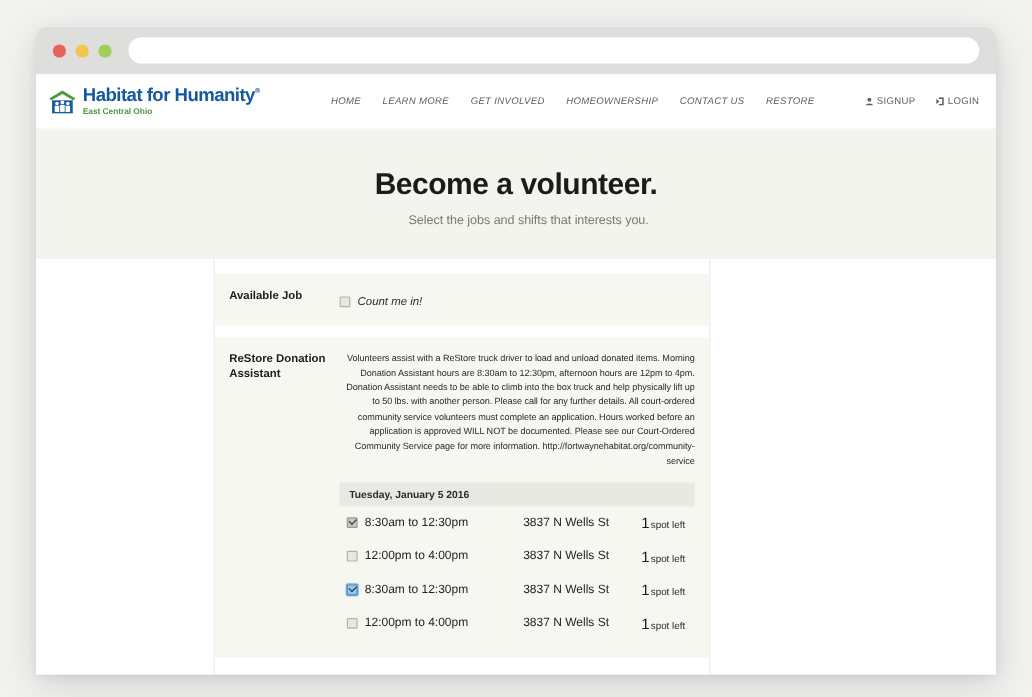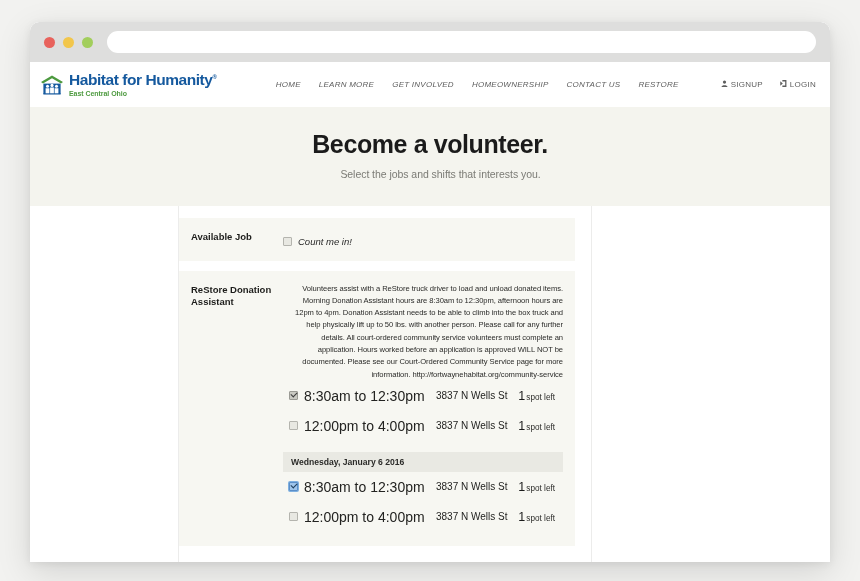--- a/index.html
+++ b/index.html
@@ -123,39 +123,41 @@
     display: flex;
     align-items: center;
     gap: 16px;
   }
   .auth-link {
     font-size: 8px;
     color: #5e5e5e;
     text-transform: uppercase;
     letter-spacing: 0.25px;
     display: flex;
+    align-items: center;
     gap: 3px;
     white-space: nowrap;
     text-decoration: none;
     cursor: pointer;
   }
   .auth-link svg { display: block; }
 
   
   .hero {
     background: #f4f4ee;
     padding: 24px 0 26px;
     text-align: center;
   }
   .hero-title {
     font-size: 25px;
     font-weight: bold;
     color: #1b1b1b;
     letter-spacing: -0.4px;
     line-height: 1.1;
+    margin-top: 10px;
   }
   .hero-sub {
     margin-top: 9px;
     font-size: 10.5px;
     color: #7b7b75;
     letter-spacing: -0.05px;
     padding-left: 21px;
   }
 
   
@@ -166,21 +168,21 @@
   }
 
   .content-col {
     position: absolute;
     left: 148px;
     top: 0;
     width: 414px;
     height: 100%;
     border-left: 1px solid #ececeb;
     border-right: 1px solid #ececeb;
-    padding: 12px 16px 0 0;
+    padding: 12px 0 0 0;
   }
 
   .panel {
     background: #f7f7f2;
     margin: 0 0 10px 0;
     padding: 12px 12px 14px 12px;
     display: flex;
     align-items: flex-start;
   }
 
@@ -265,21 +267,21 @@
     margin-top: 11px;
   }
 
   .shift-row {
     display: flex;
     align-items: center;
     padding: 7px 8px 7px 6px;
   }
   .shift-cb { margin-right: 6px; }
   .shift-time {
-    font-size: 14px;
+    font-size: 10px;
     color: #232321;
     width: 132px;
     flex-shrink: 0;
   }
   .shift-addr {
     font-size: 10px;
     color: #232321;
     flex: 1;
   }
   .shift-spots {
@@ -378,33 +380,33 @@
               <span class="count-label">Count me in!</span>
             </label>
           </div>
         </div>
 
         <div class="panel">
           <div class="panel-label">ReStore Donation Assistant</div>
           <div class="panel-main">
             <div class="desc">Volunteers assist with a ReStore truck driver to load and unload donated items. Morning Donation Assistant hours are 8:30am to 12:30pm, afternoon hours are 12pm to 4pm. Donation Assistant needs to be able to climb into the box truck and help physically lift up to 50 lbs. with another person. Please call for any further details. All court-ordered community service volunteers must complete an application. Hours worked before an application is approved WILL NOT be documented. Please see our Court-Ordered Community Service page for more information. http://fortwaynehabitat.org/community-service</div>
             <div id="days-container">
+                <div class="day-head">Tuesday, January 5 2016</div>
                 <label class="shift-row">
                   <span class="cb shift-cb checked"></span>
                   <span class="shift-time">8:30am to 12:30pm</span>
                   <span class="shift-addr">3837 N Wells St</span>
                   <span class="shift-spots"><span class="num">1</span><span>spot left</span></span>
                 </label>
                 <label class="shift-row">
                   <span class="cb shift-cb"></span>
                   <span class="shift-time">12:00pm to 4:00pm</span>
                   <span class="shift-addr">3837 N Wells St</span>
                   <span class="shift-spots"><span class="num">1</span><span>spot left</span></span>
                 </label>
-                <div class="day-head">Wednesday, January 6 2016</div>
                 <label class="shift-row">
                   <span class="cb shift-cb checked focused"></span>
                   <span class="shift-time">8:30am to 12:30pm</span>
                   <span class="shift-addr">3837 N Wells St</span>
                   <span class="shift-spots"><span class="num">1</span><span>spot left</span></span>
                 </label>
                 <label class="shift-row">
                   <span class="cb shift-cb"></span>
                   <span class="shift-time">12:00pm to 4:00pm</span>
                   <span class="shift-addr">3837 N Wells St</span>

